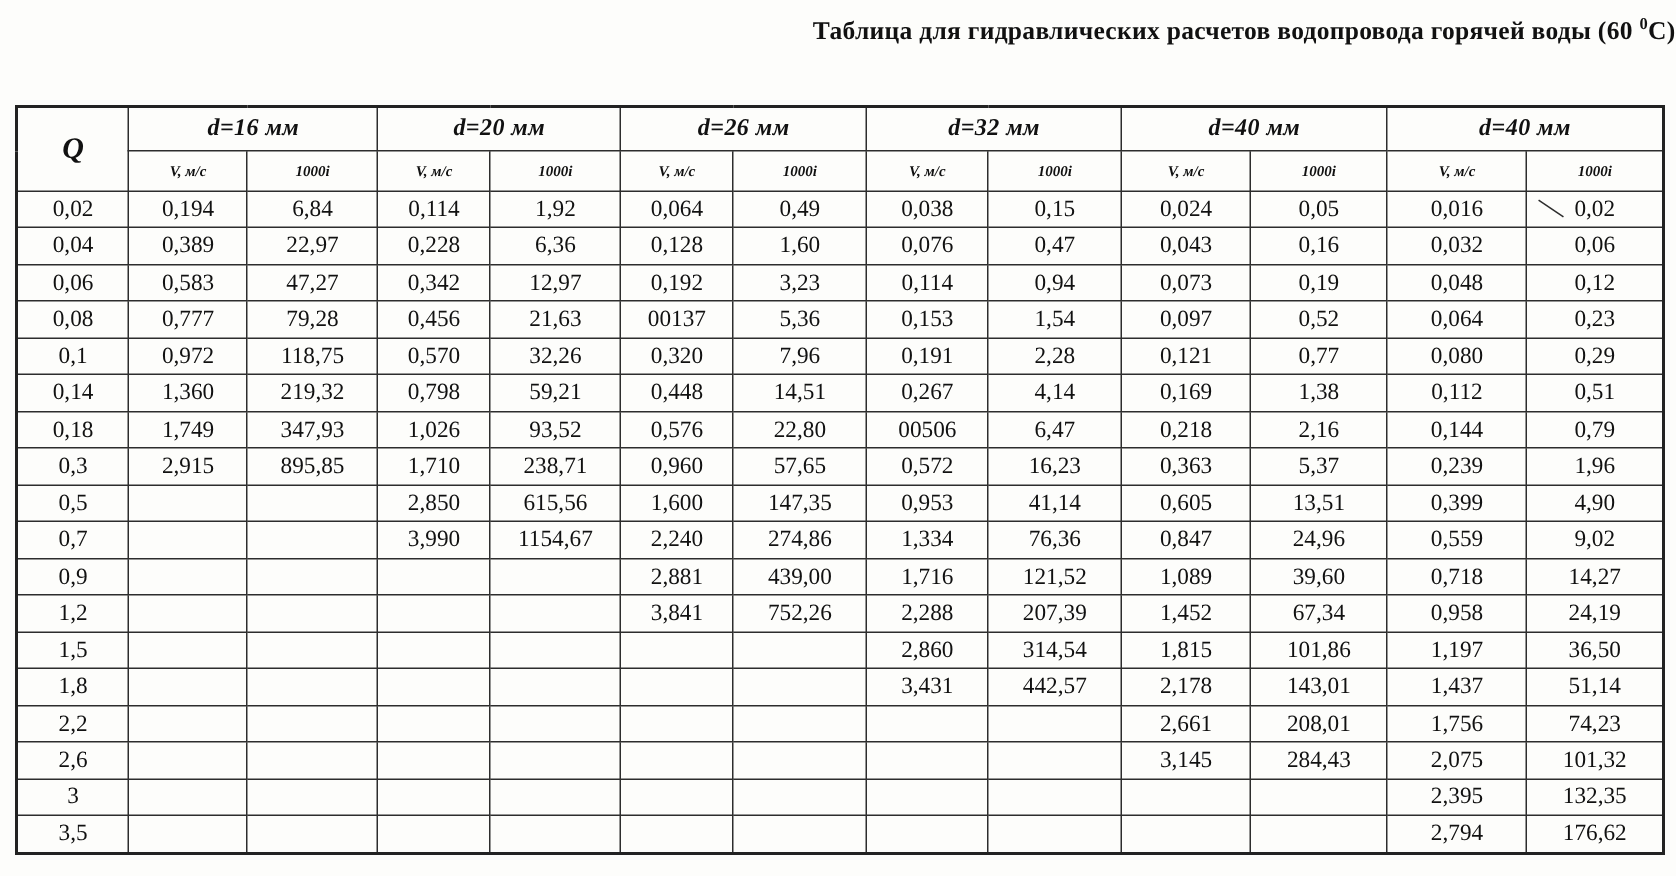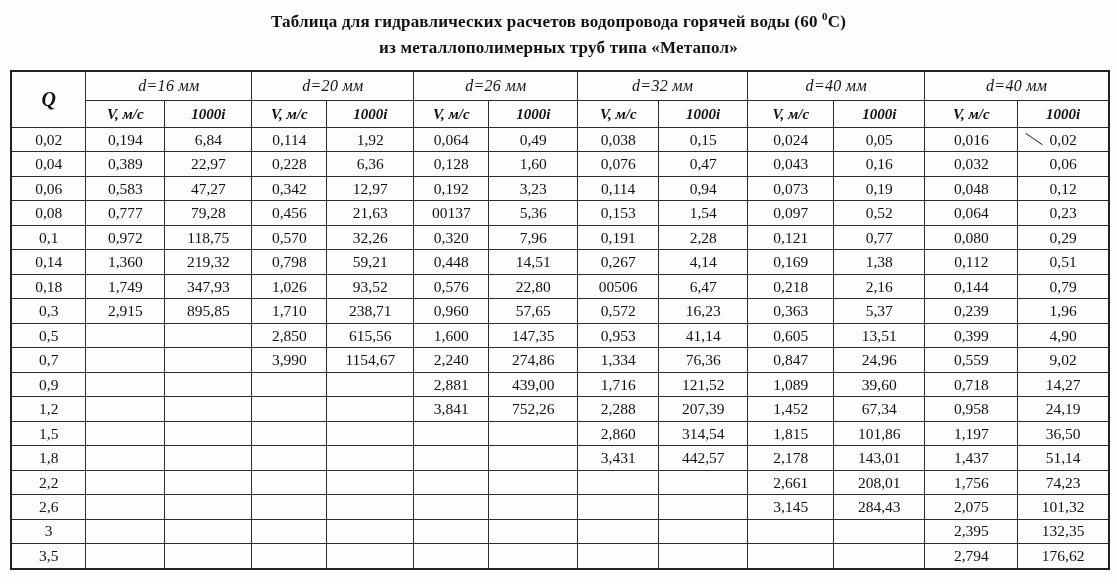--- a/index.html
+++ b/index.html
@@ -12,21 +12,21 @@
     color: #111;
     overflow: hidden;
   }
   .page { position: relative; width: 1117px; height: 584px; }
 
   .title-block {
     position: absolute;
     top: 8px;
     left: 0;
     width: 100%;
-    text-align: center;
+    text-align: right;
     font-weight: bold;
     font-size: 17px;
     line-height: 1.55;
     letter-spacing: 0.2px;
   }
   .title-block sup { font-size: 11px; font-weight: bold; }
 
   table.hydro {
     position: absolute;
     left: 10px;
@@ -47,27 +47,27 @@
   }
   table.hydro { border: 2px solid #222; }
 
   th.q-head {
     font-size: 20px;
     font-weight: bold;
     font-style: italic;
   }
   th.group-head {
     font-size: 16px;
-    font-weight: normal;
+    font-weight: bold;
     font-style: italic;
     height: 28px;
     letter-spacing: 0.3px;
   }
   th.sub-head {
-    font-size: 15px;
+    font-size: 10px;
     font-weight: bold;
     font-style: italic;
     height: 26px;
   }
   td.q-cell, td.val-cell {
     font-size: 15.5px;
     position: relative;
   }
   td.q-cell { font-size: 15.5px; }
 
@@ -83,21 +83,20 @@
     pointer-events: none;
   }
 </style>
 </head>
 <body>
 
 <div class="page">
 
   <div class="title-block">
     <div><span>Таблица для гидравлических расчетов водопровода горячей воды (60 </span><sup>0</sup><span>С)</span></div>
-    <div>из металлополимерных труб типа «Метапол»</div>
   </div>
 
   <table class="hydro">
     <colgroup>
         <col style="width: 6.73%;">
         <col style="width: 7.09%;">
         <col style="width: 7.82%;">
         <col style="width: 6.73%;">
         <col style="width: 7.82%;">
         <col style="width: 6.73%;">

